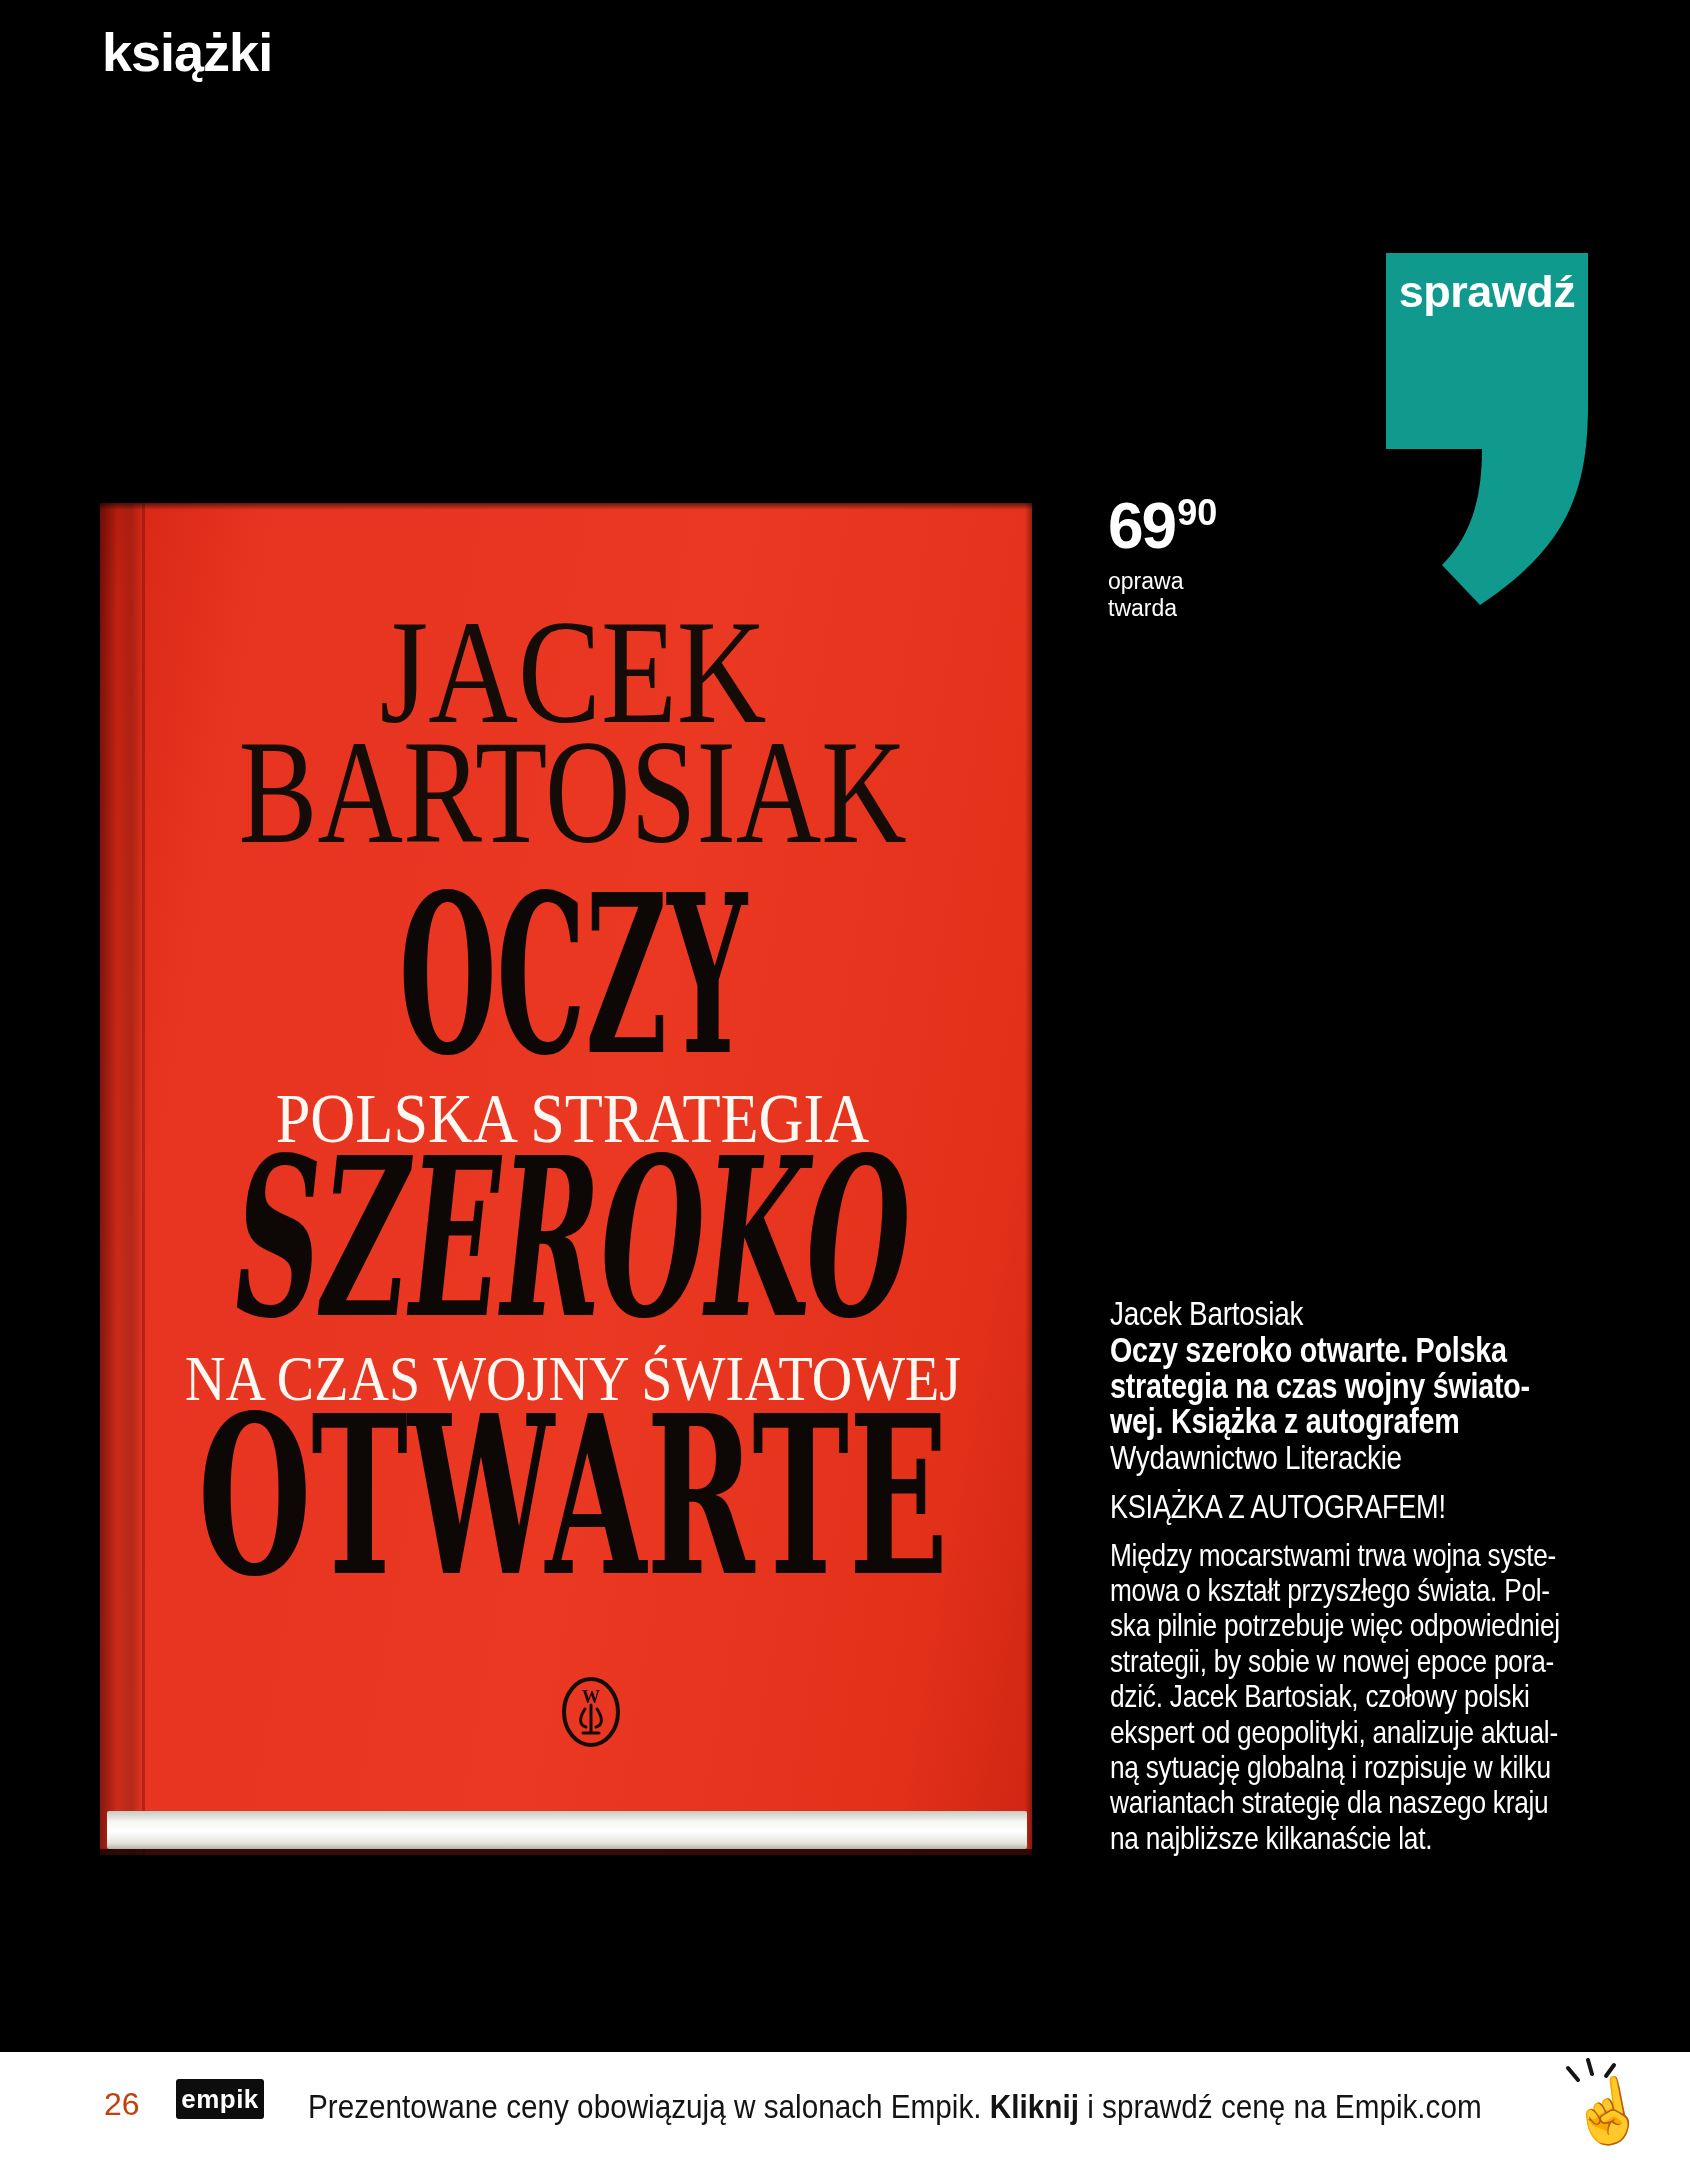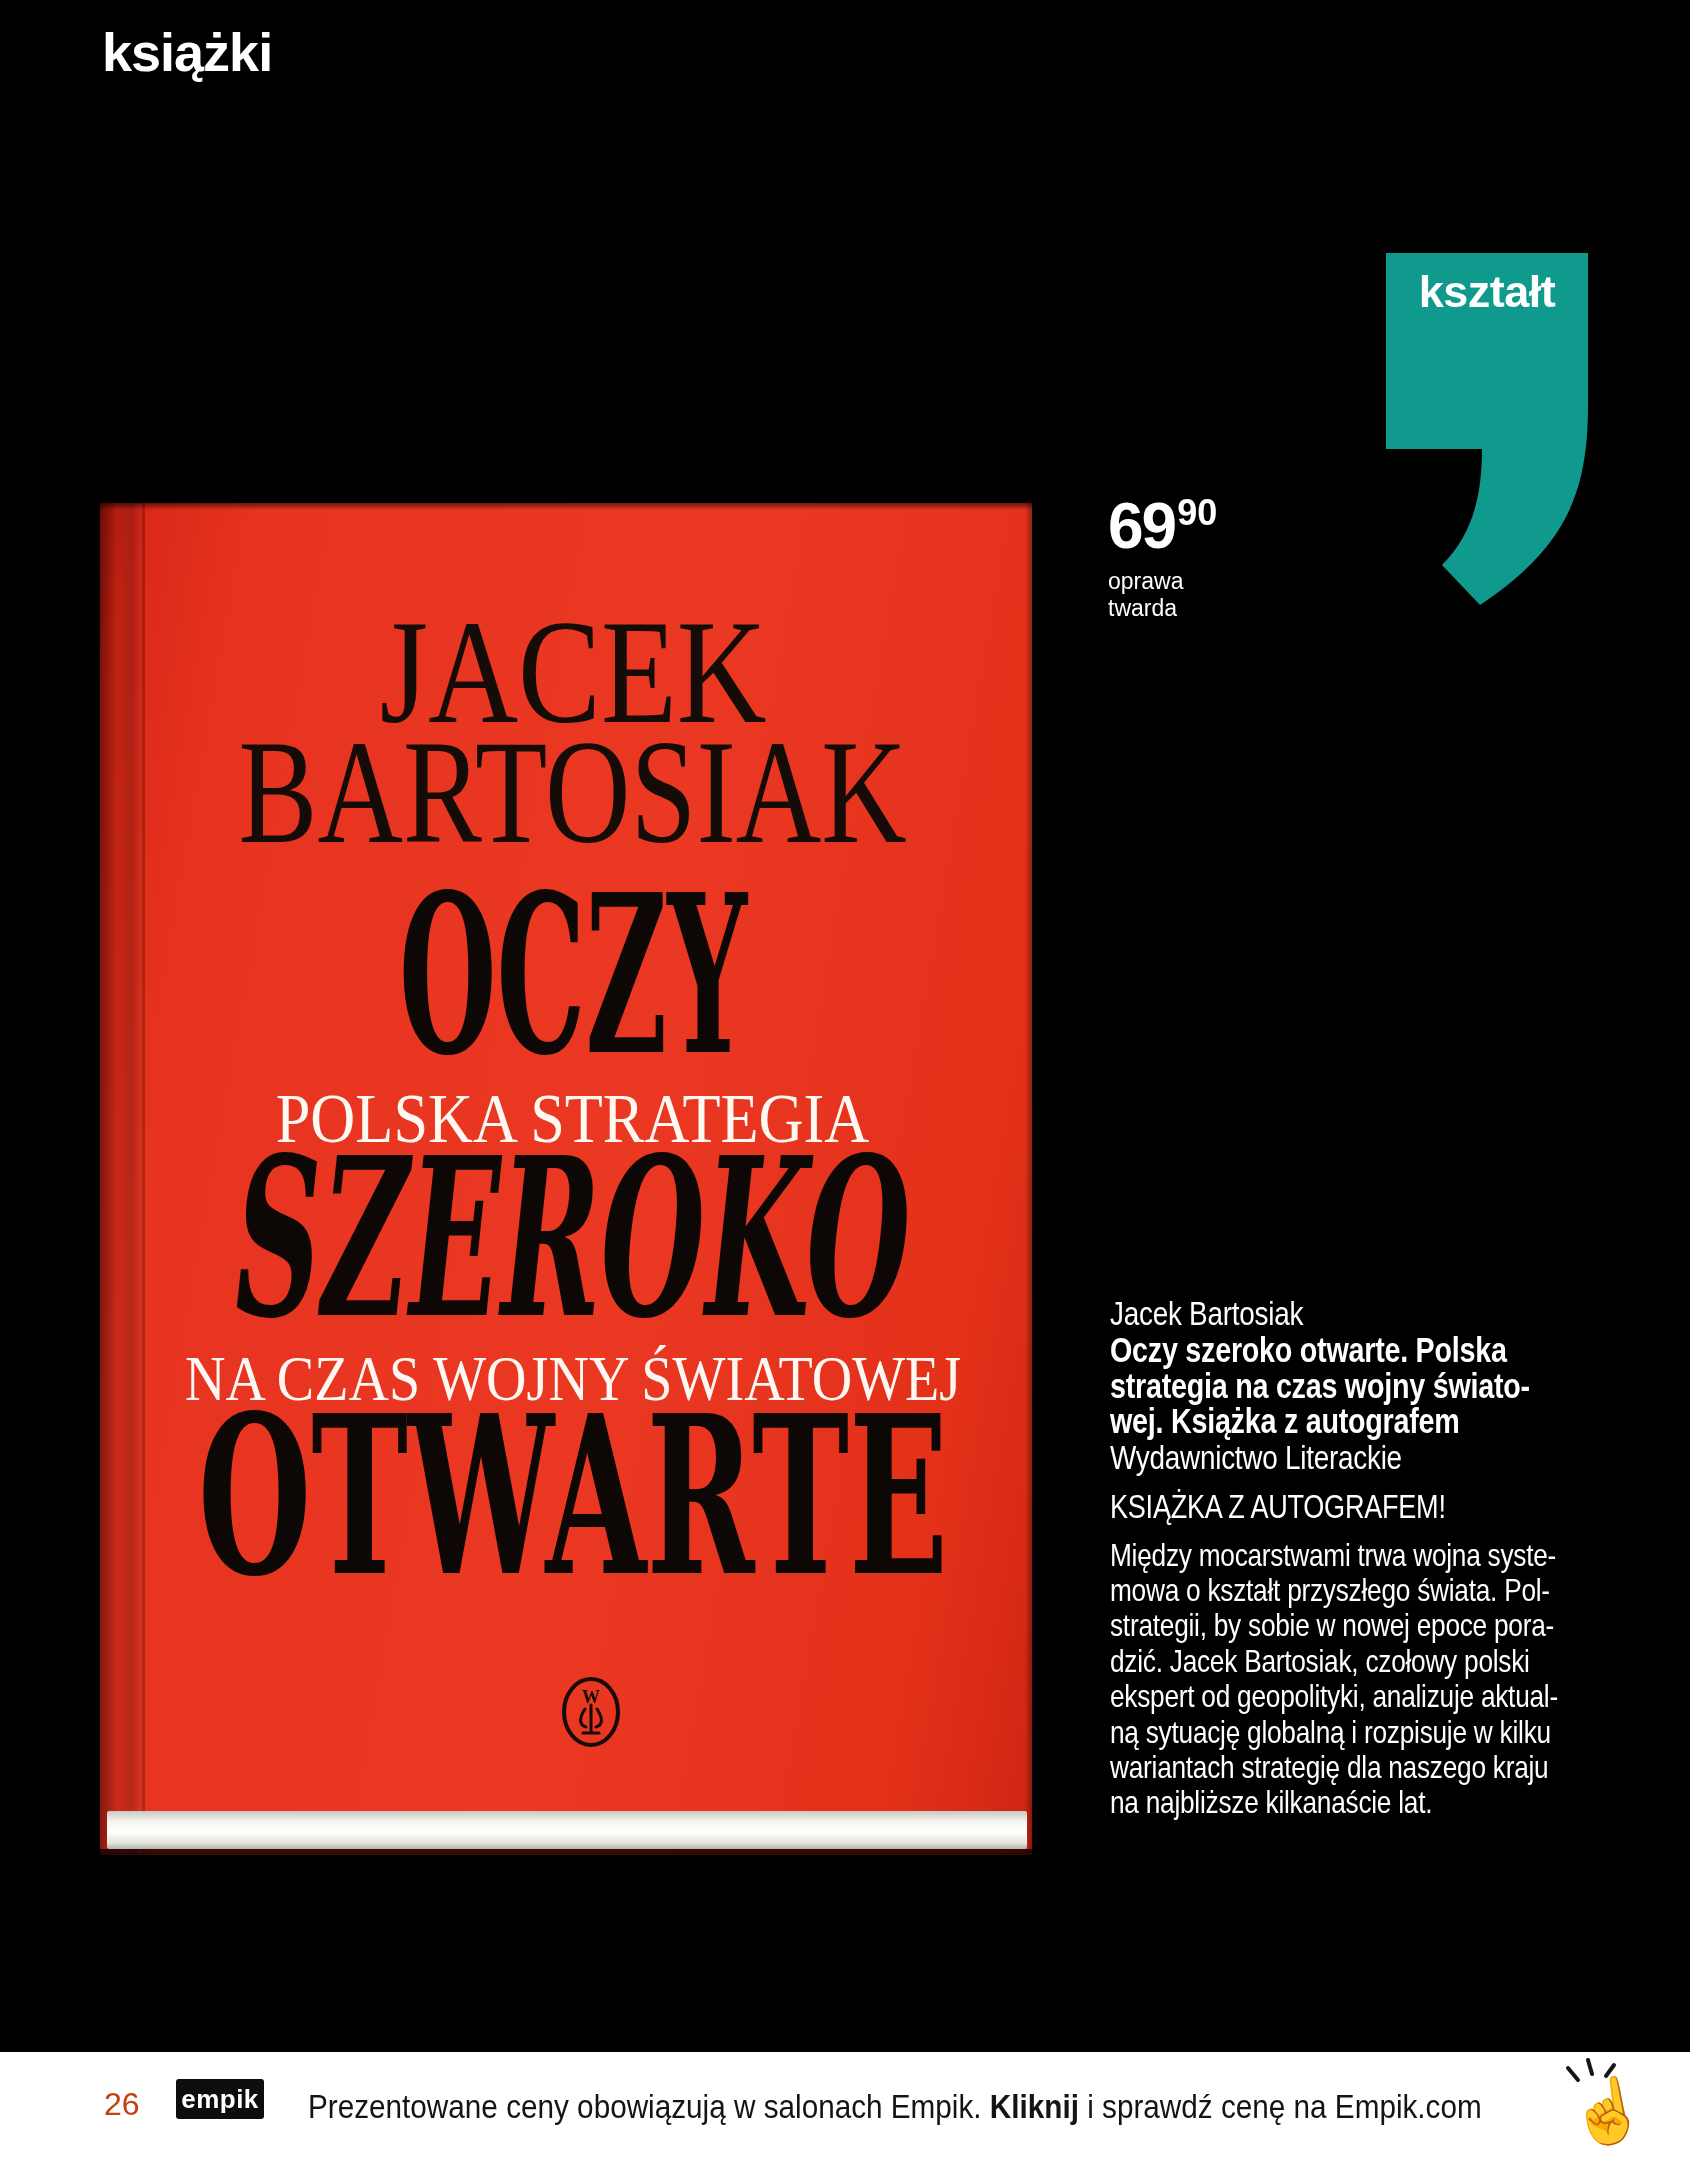--- a/index.html
+++ b/index.html
@@ -86,21 +86,21 @@
 <body>
 
 <div class="canvas">
 
   <div class="section-title">książki</div>
 
   <div class="badge">
     <svg width="202" height="362" viewBox="0 0 202 362">
       <path d="M0 0 H202 V150 C202 232 186 291 94 352 L56 312 C86 282 96 244 96 196 H0 Z" fill="#0F9A8D"></path>
     </svg>
-    <div class="badge-label">kształt</div>
+    <div class="badge-label">sprawdź</div>
   </div>
 
   <div class="price">
     <span class="price-main">69</span><span class="price-sup">90</span>
     <div class="binding">
       <div>oprawa</div>
       <div>twarda</div>
     </div>
   </div>
 
@@ -148,20 +148,21 @@
       <span>strategia na czas wojny świato-</span></div>
     <div class="line d-bold">
       <span>wej. Książka z autografem</span></div>
     <div class="line d-pub">
       <span>Wydawnictwo Literackie</span></div>
     <div class="line d-highlight">
       <span>KSIĄŻKA Z AUTOGRAFEM!</span></div>
     <div class="d-para">
       <div class="line"><span>Między mocarstwami trwa wojna syste-</span></div>
       <div class="line"><span>mowa o kształt przyszłego świata. Pol-</span></div>
+      <div class="line"><span>ska pilnie potrzebuje więc odpowiedniej</span></div>
       <div class="line"><span>strategii, by sobie w nowej epoce pora-</span></div>
       <div class="line"><span>dzić. Jacek Bartosiak, czołowy polski</span></div>
       <div class="line"><span>ekspert od geopolityki, analizuje aktual-</span></div>
       <div class="line"><span>ną sytuację globalną i rozpisuje w kilku</span></div>
       <div class="line"><span>wariantach strategię dla naszego kraju</span></div>
       <div class="line"><span>na najbliższe kilkanaście lat.</span></div>
     </div>
   </div>
 
   <div class="footer">

